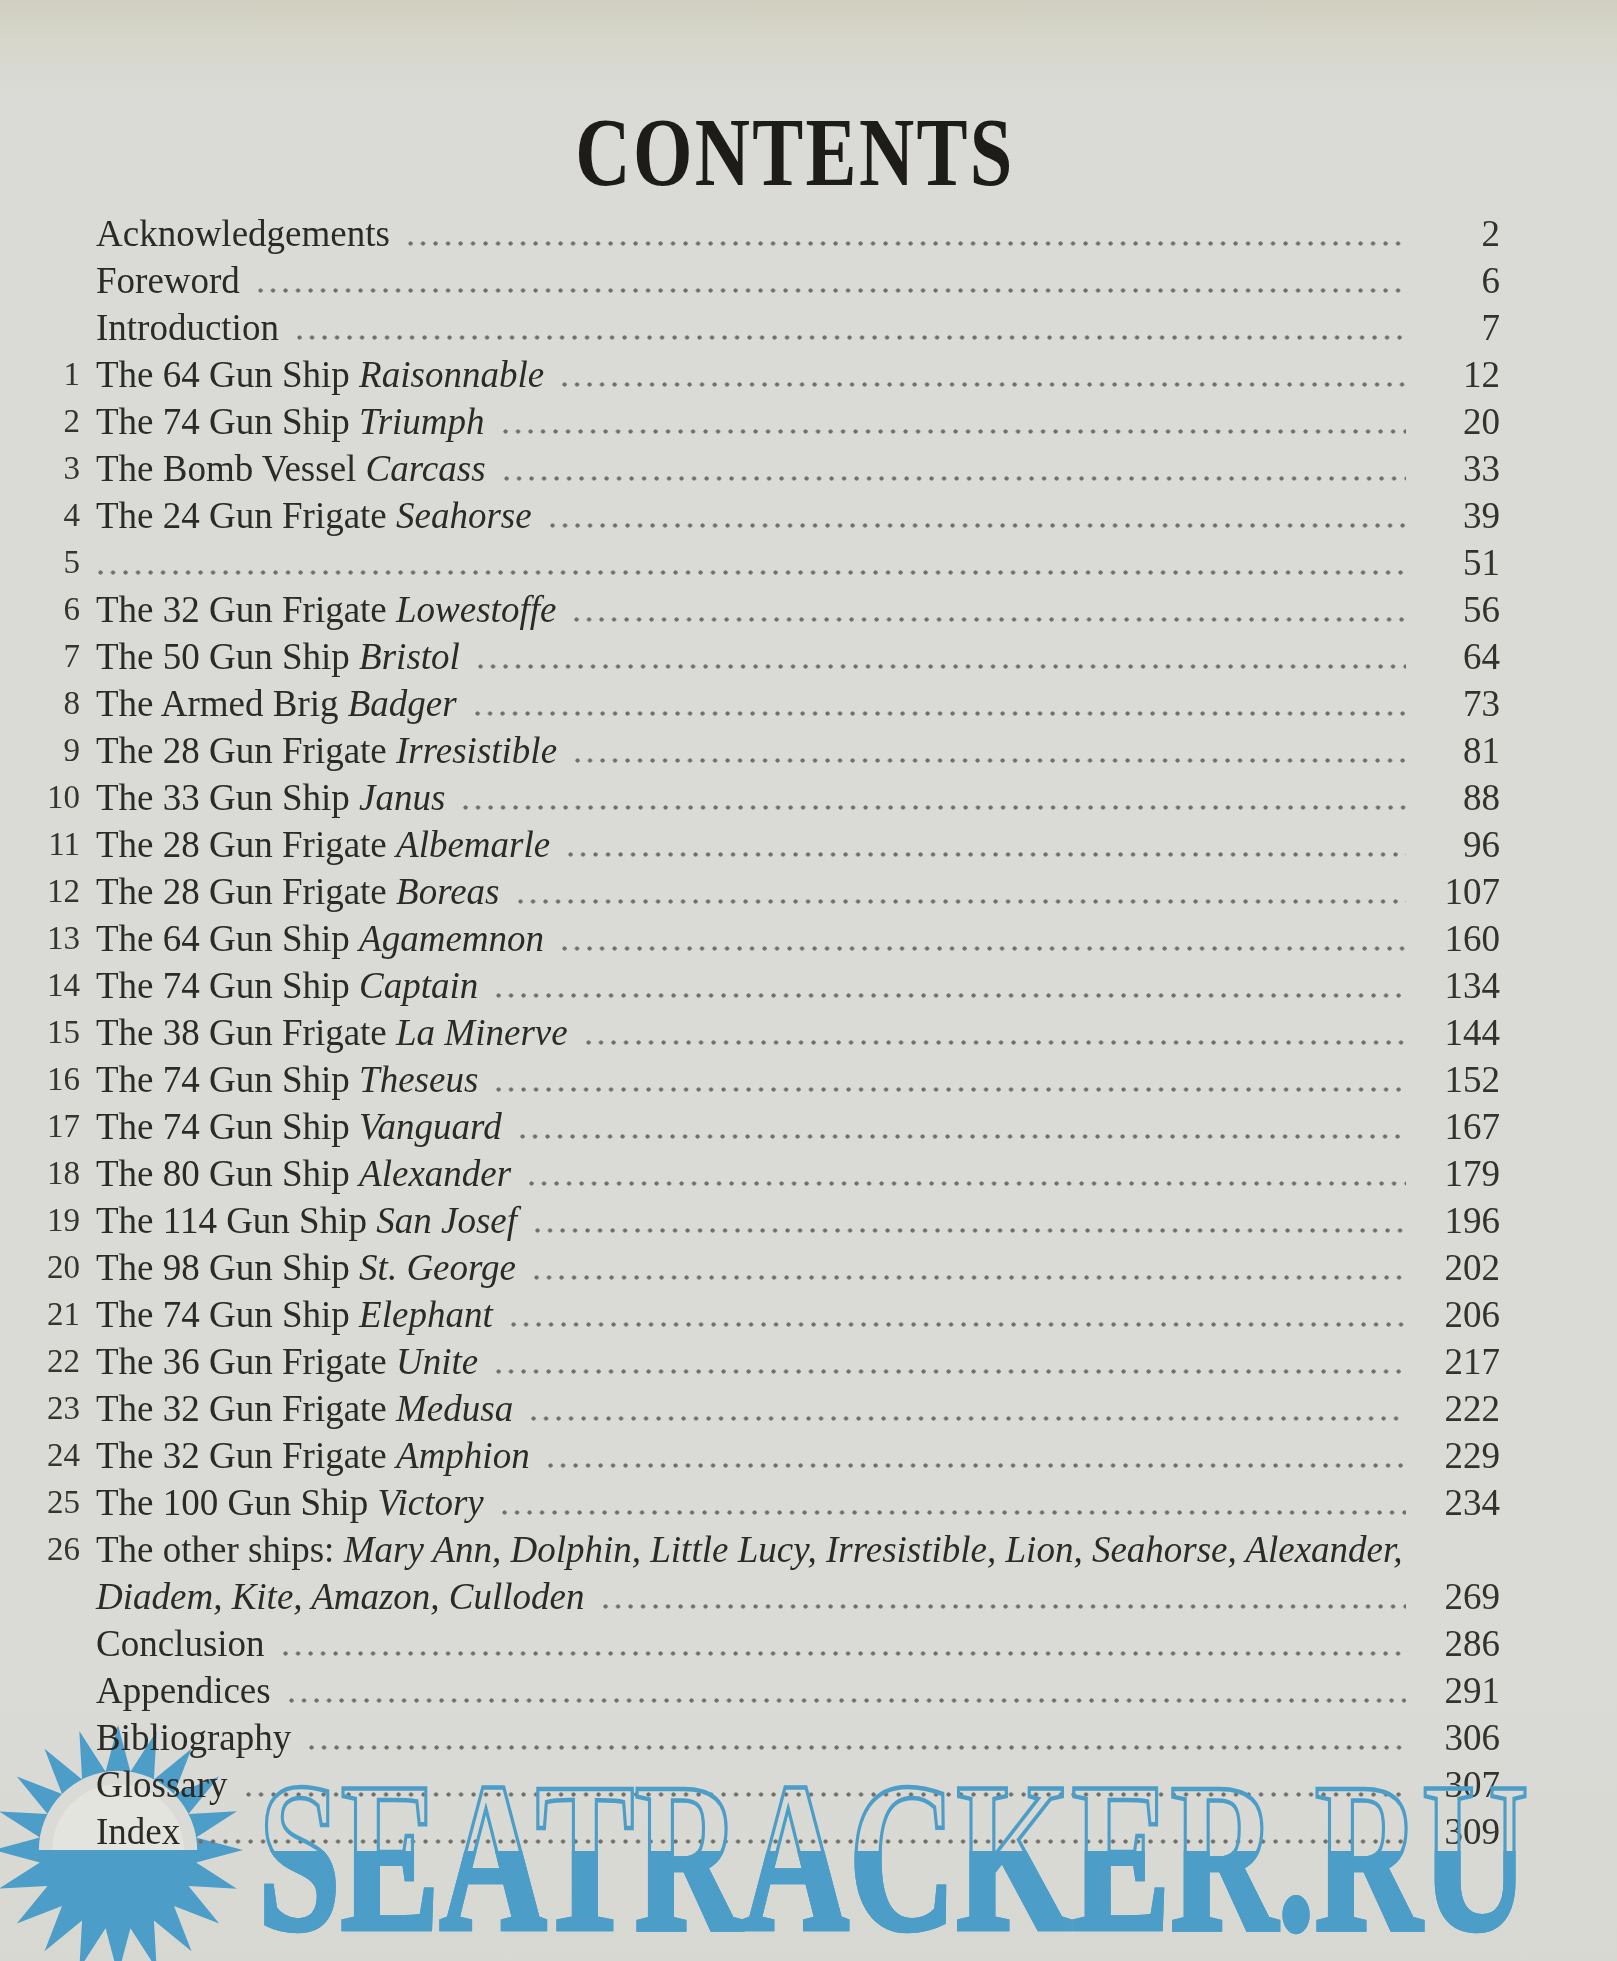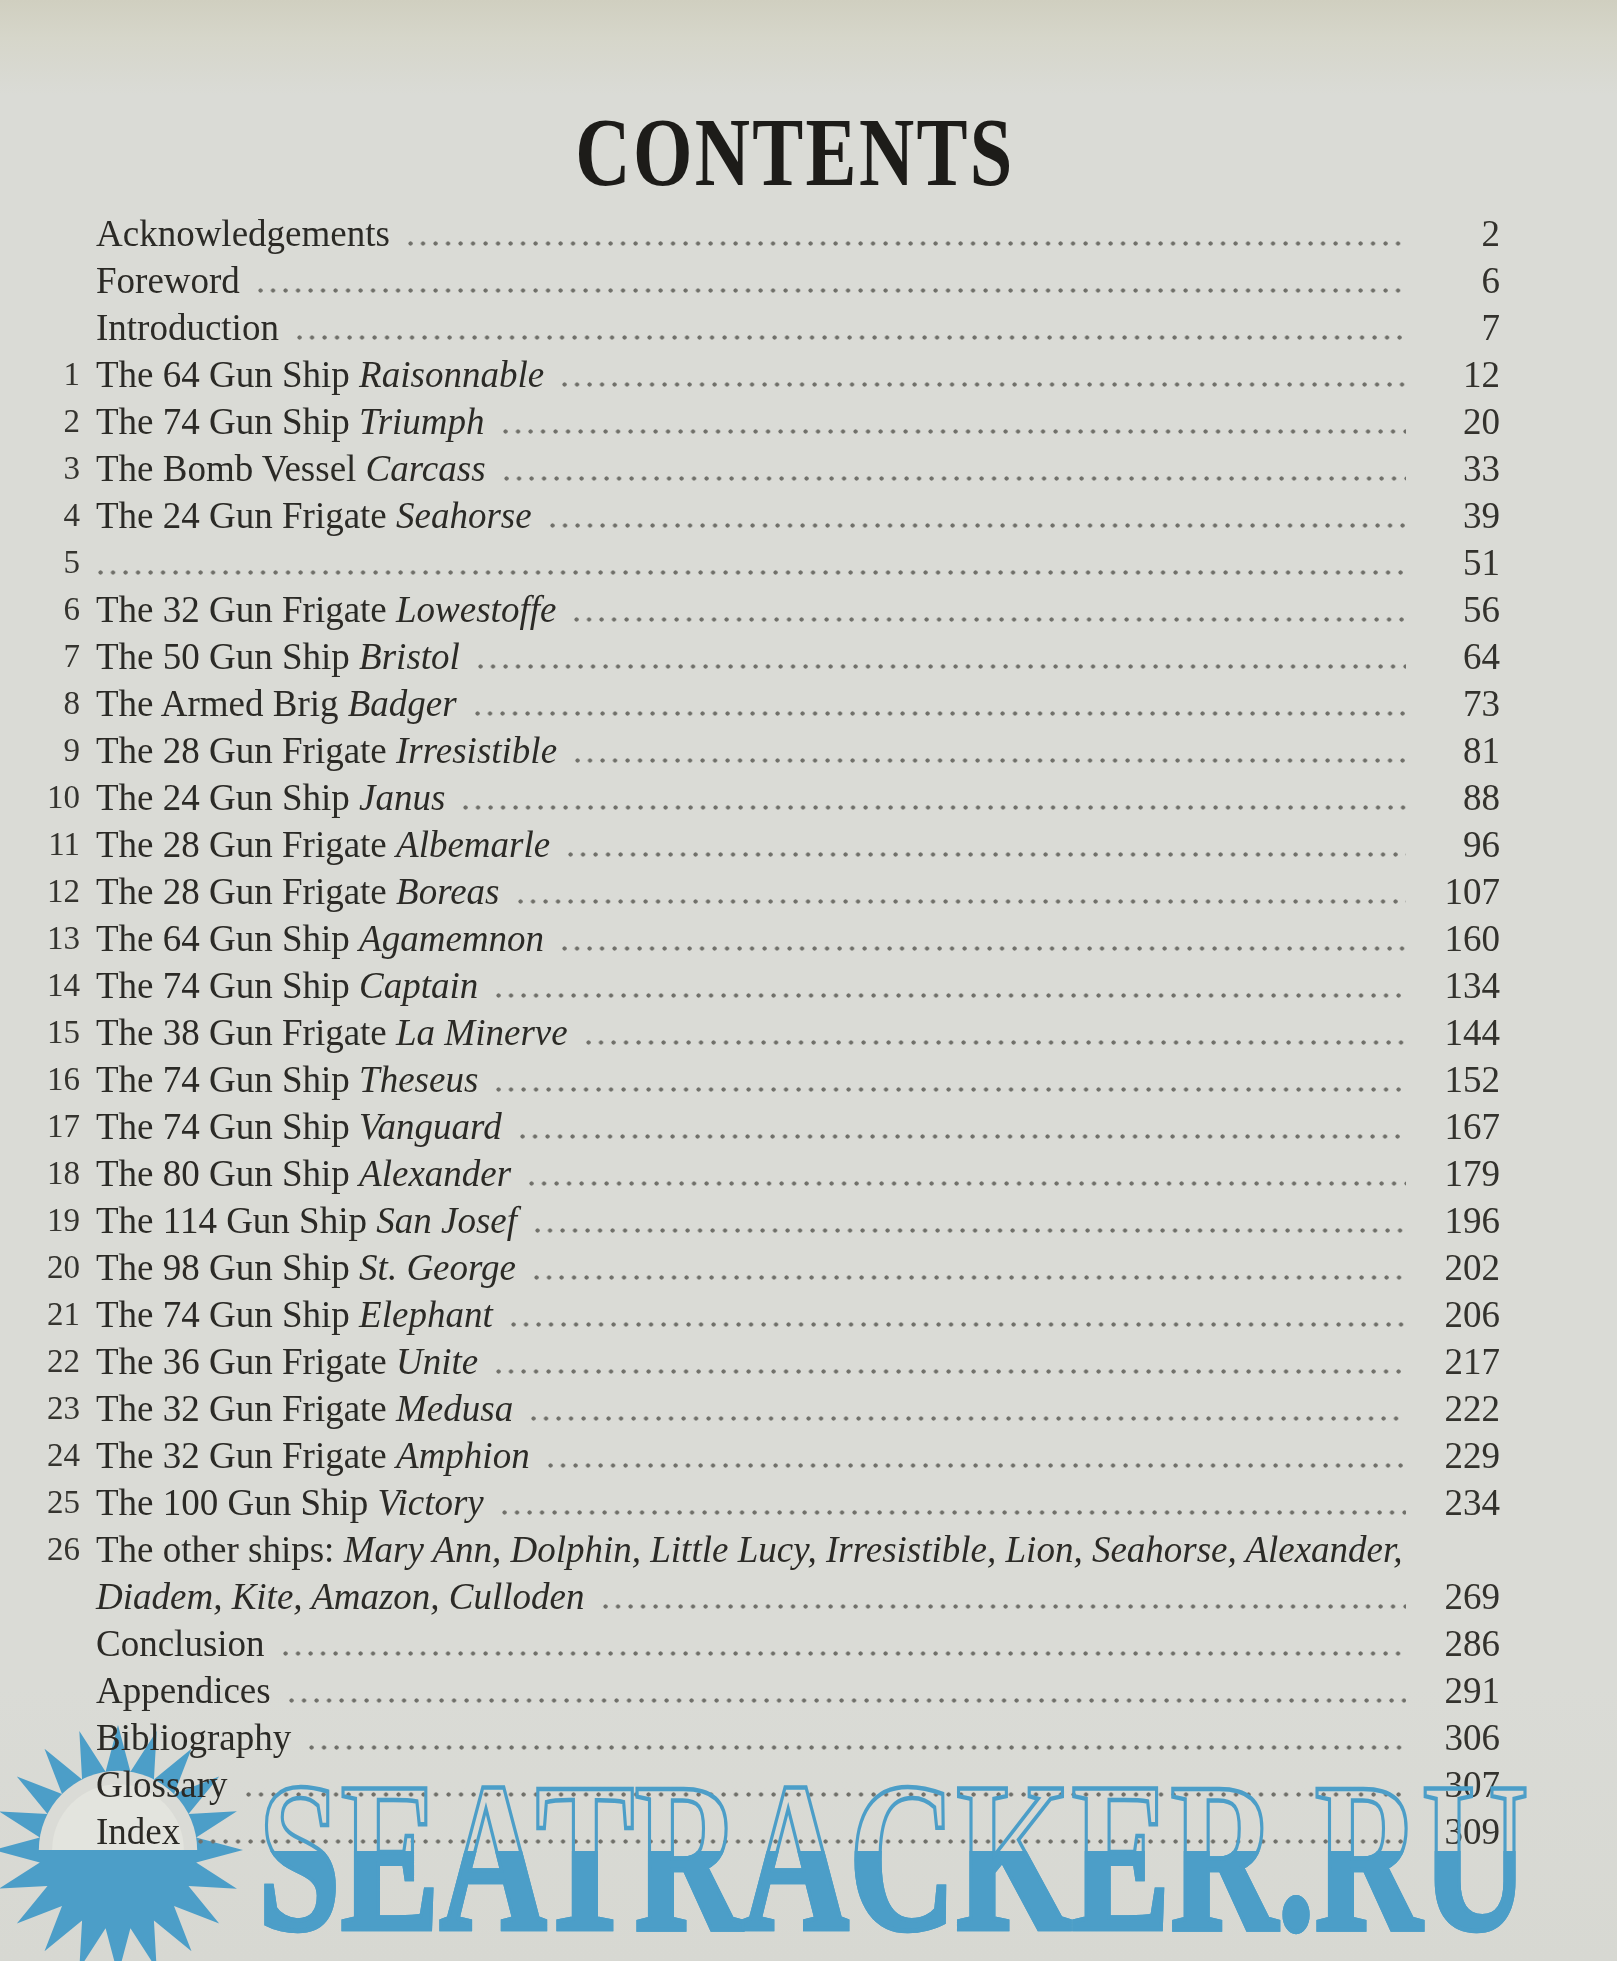--- a/index.html
+++ b/index.html
@@ -197,21 +197,21 @@
 
   <div class="row">
     <span class="num">9</span>
     <span class="label"><span>The 28 Gun Frigate </span><i>Irresistible</i></span>
     <span class="leader"></span>
     <span class="page-num">81</span>
   </div>
 
   <div class="row">
     <span class="num">10</span>
-    <span class="label"><span>The 24 Gun Ship </span><i>Janus</i></span>
+    <span class="label"><span>The 33 Gun Ship </span><i>Janus</i></span>
     <span class="leader"></span>
     <span class="page-num">88</span>
   </div>
 
   <div class="row">
     <span class="num">11</span>
     <span class="label"><span>The 28 Gun Frigate </span><i>Albemarle</i></span>
     <span class="leader"></span>
     <span class="page-num">96</span>
   </div>

